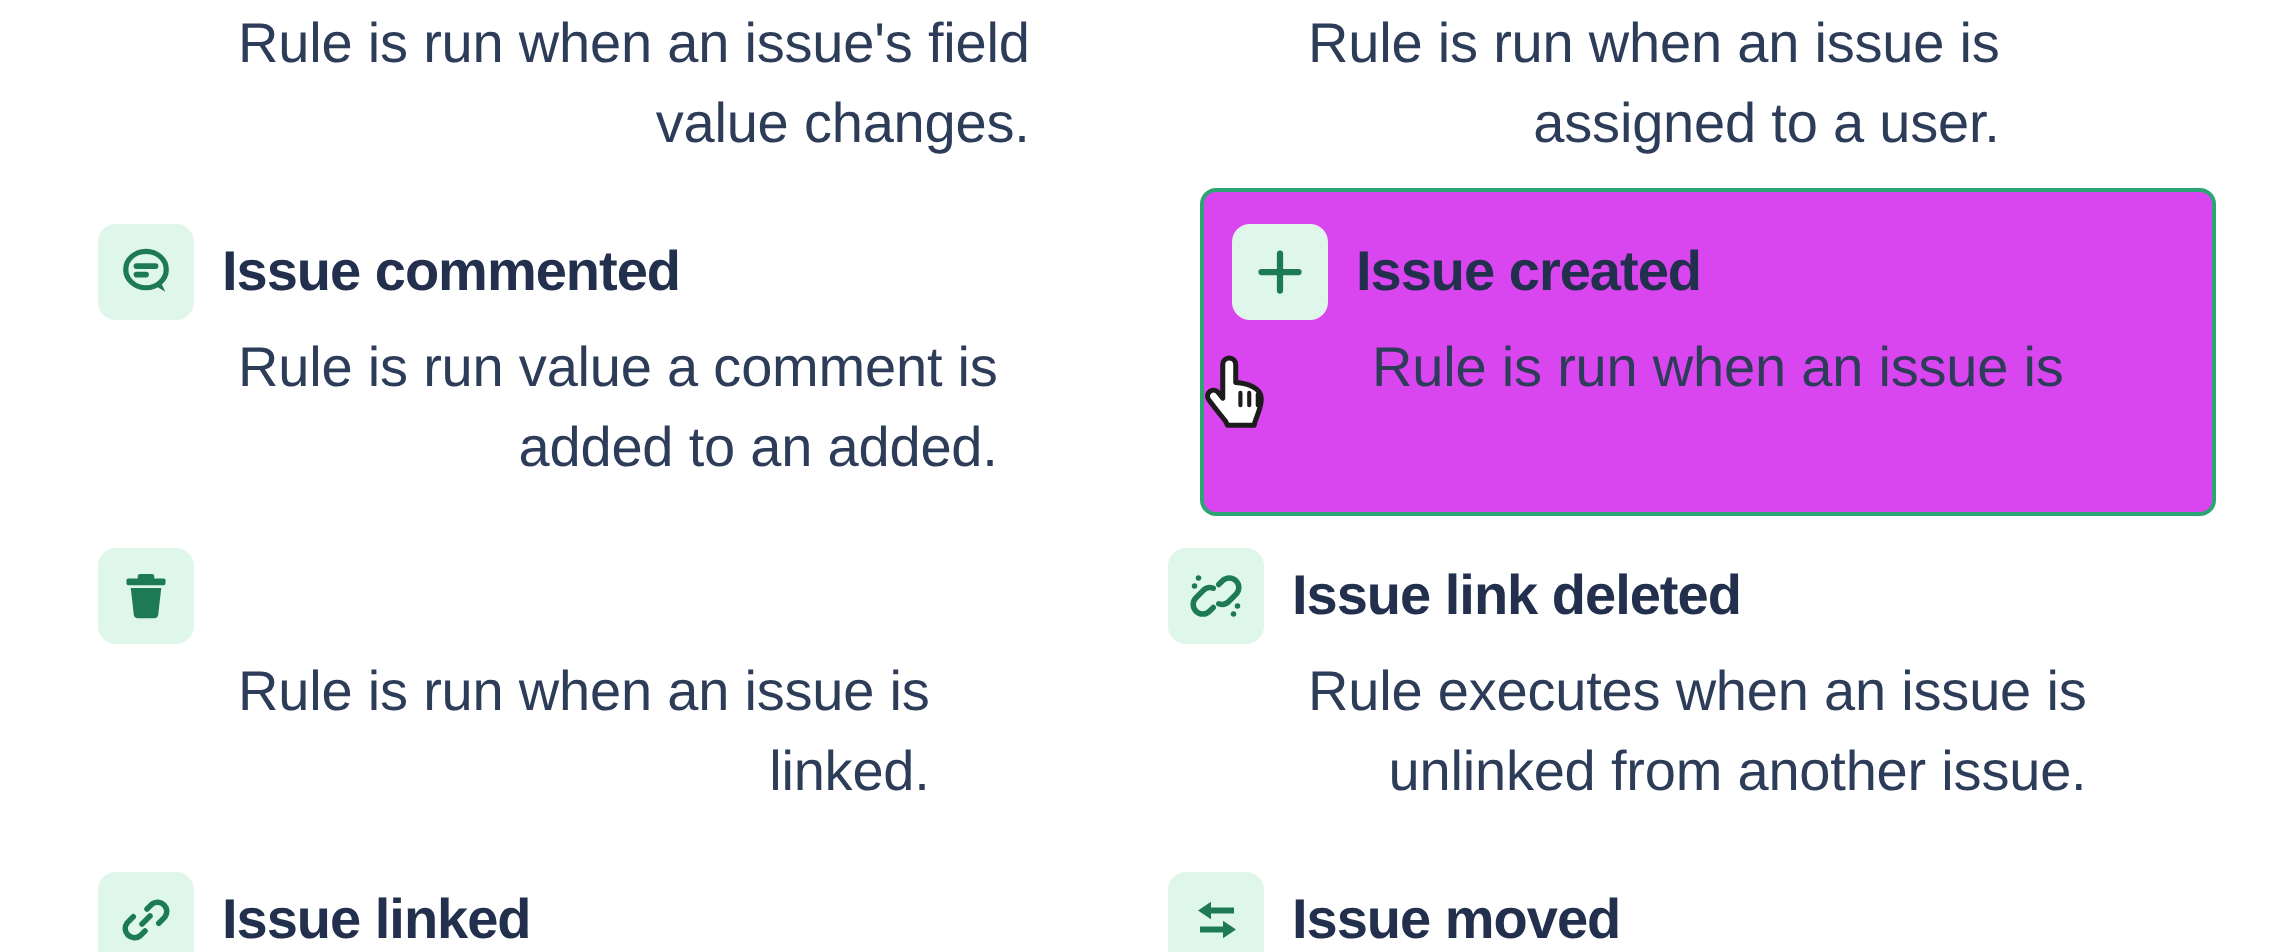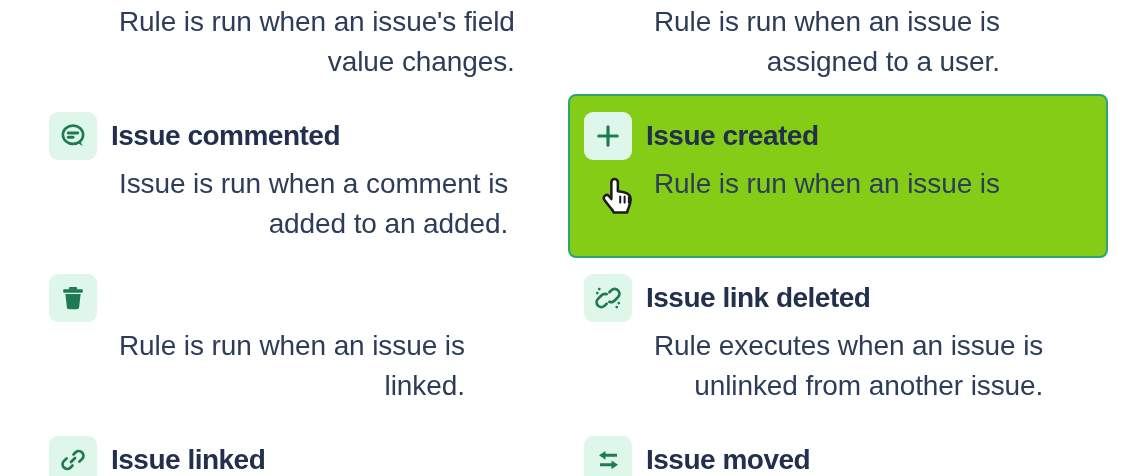--- a/index.html
+++ b/index.html
@@ -19,21 +19,22 @@
   }
   .card{
     position:relative;
     height:164px;
     box-sizing:border-box;
     border-radius:8px;
     background:transparent;
   }
   .card.selected{
     border:2px solid #2BA672;
-    background:#84cc16;
+    background:#d946ef;
+    margin-left:32px;
   }
   .hdr{
     position:absolute;top:18px;left:16px;
     display:flex;align-items:center;gap:14px;
     height:48px;
   }
   .card.selected .hdr{top:16px;left:14px;}
   .iconbox{
     width:48px;height:48px;border-radius:9px;
     background:#DFF7EB;
@@ -82,21 +83,21 @@
           <svg width="30" height="30" viewBox="0 0 24 24">
             <ellipse cx="12" cy="11" rx="8.1" ry="7.3" fill="none" stroke="#1E7A52" stroke-width="2.1"></ellipse>
             <path d="M15.2 17.2 L19.7 19.9 L17.6 15.3 Z" fill="#1E7A52"></path>
             <line x1="8.2" y1="9.6" x2="15.8" y2="9.6" stroke="#1E7A52" stroke-width="2.3" stroke-linecap="round"></line>
             <line x1="8.2" y1="13" x2="12" y2="13" stroke="#1E7A52" stroke-width="2.3" stroke-linecap="round"></line>
           </svg>
         </div>
         <div class="title">Issue commented</div>
       </div>
       <div class="desc">
-        <div>Issue is run when a comment is</div>
+        <div>Rule is run value a comment is</div>
         <div>added to an added.</div>
       </div>
     </div>
 
     <div class="card selected">
       <div class="hdr">
         <div class="iconbox">
           <svg width="30" height="30" viewBox="0 0 24 24">
             <path d="M12 4.6 V19.4 M4.6 12 H19.4" fill="none" stroke="#1E7A52" stroke-width="2.5" stroke-linecap="round"></path>
           </svg>

